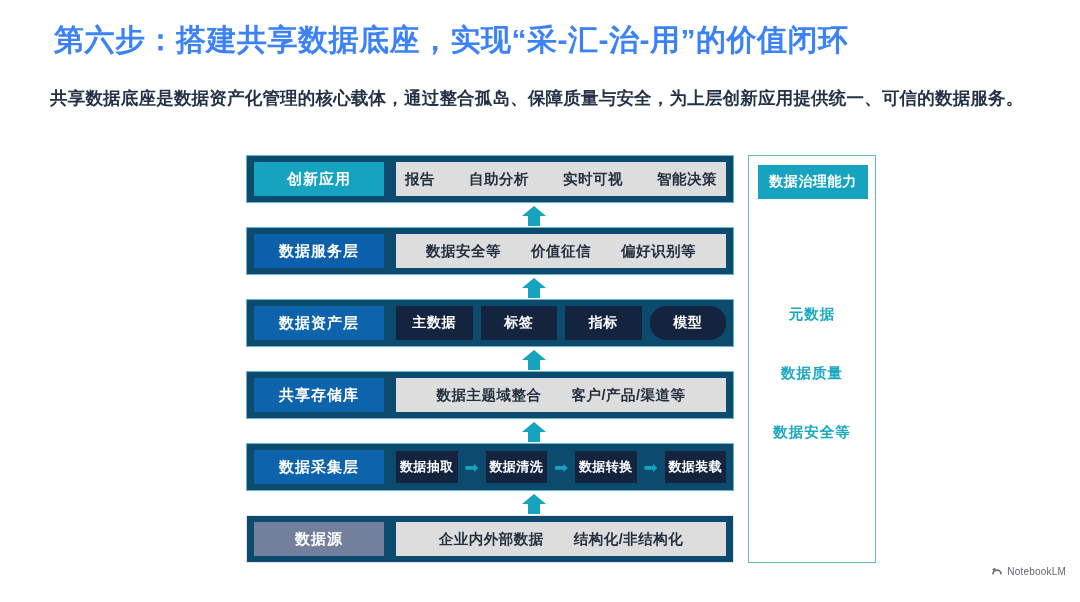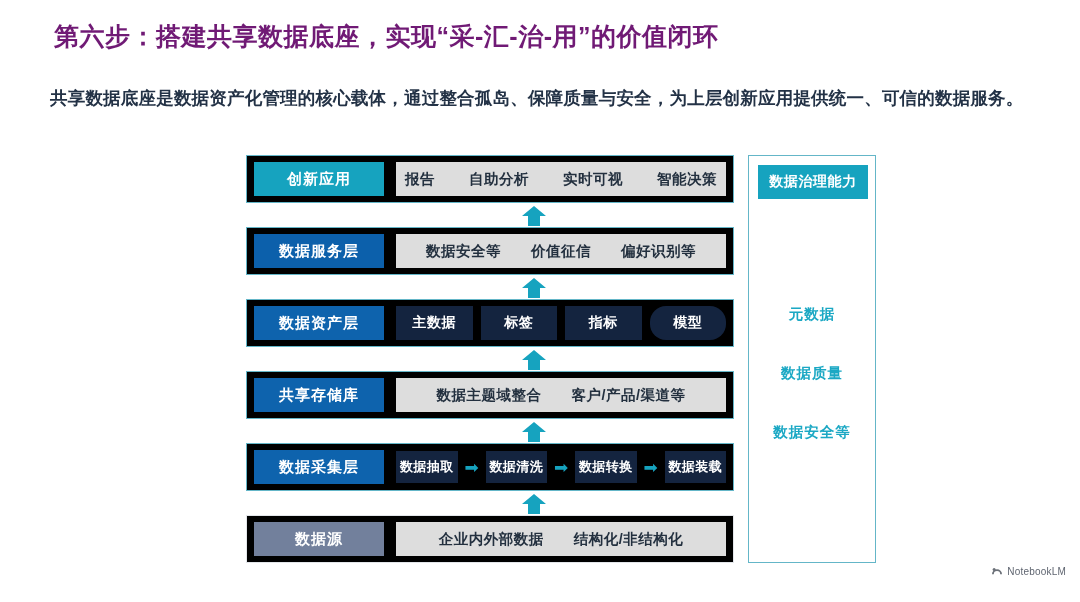--- a/index.html
+++ b/index.html
@@ -14,24 +14,24 @@
     position: relative;
     overflow: hidden;
     color: #1b2a3d;
   }
 
   
   .page-title {
     position: absolute;
     left: 54px;
     top: 20px;
-    font-size: 25px;
+    font-size: 30px;
     font-weight: bold;
     letter-spacing: 0.5px;
-    color: #701a75;
+    color: #3b82f6;
     white-space: nowrap;
   }
   .page-subtitle {
     position: absolute;
     left: 50px;
     top: 84px;
     width: 1000px;
     font-size: 17.5px;
     font-weight: bold;
     line-height: 1.62;
@@ -56,21 +56,21 @@
     height: 408px;
   }
 
   .layer-row {
     position: absolute;
     left: 0;
     width: 488px;
     height: 48px;
     box-sizing: border-box;
     border: 1.5px solid #64b6c8;
-    background: #000000;
+    background: #0c4a6e;
     display: flex;
     align-items: center;
     padding: 8px 7px;
   }
   .layer-row.no-border {
     border: 1.5px solid #e3e6ea;
   }
 
   .layer-tag {
     width: 130px;

